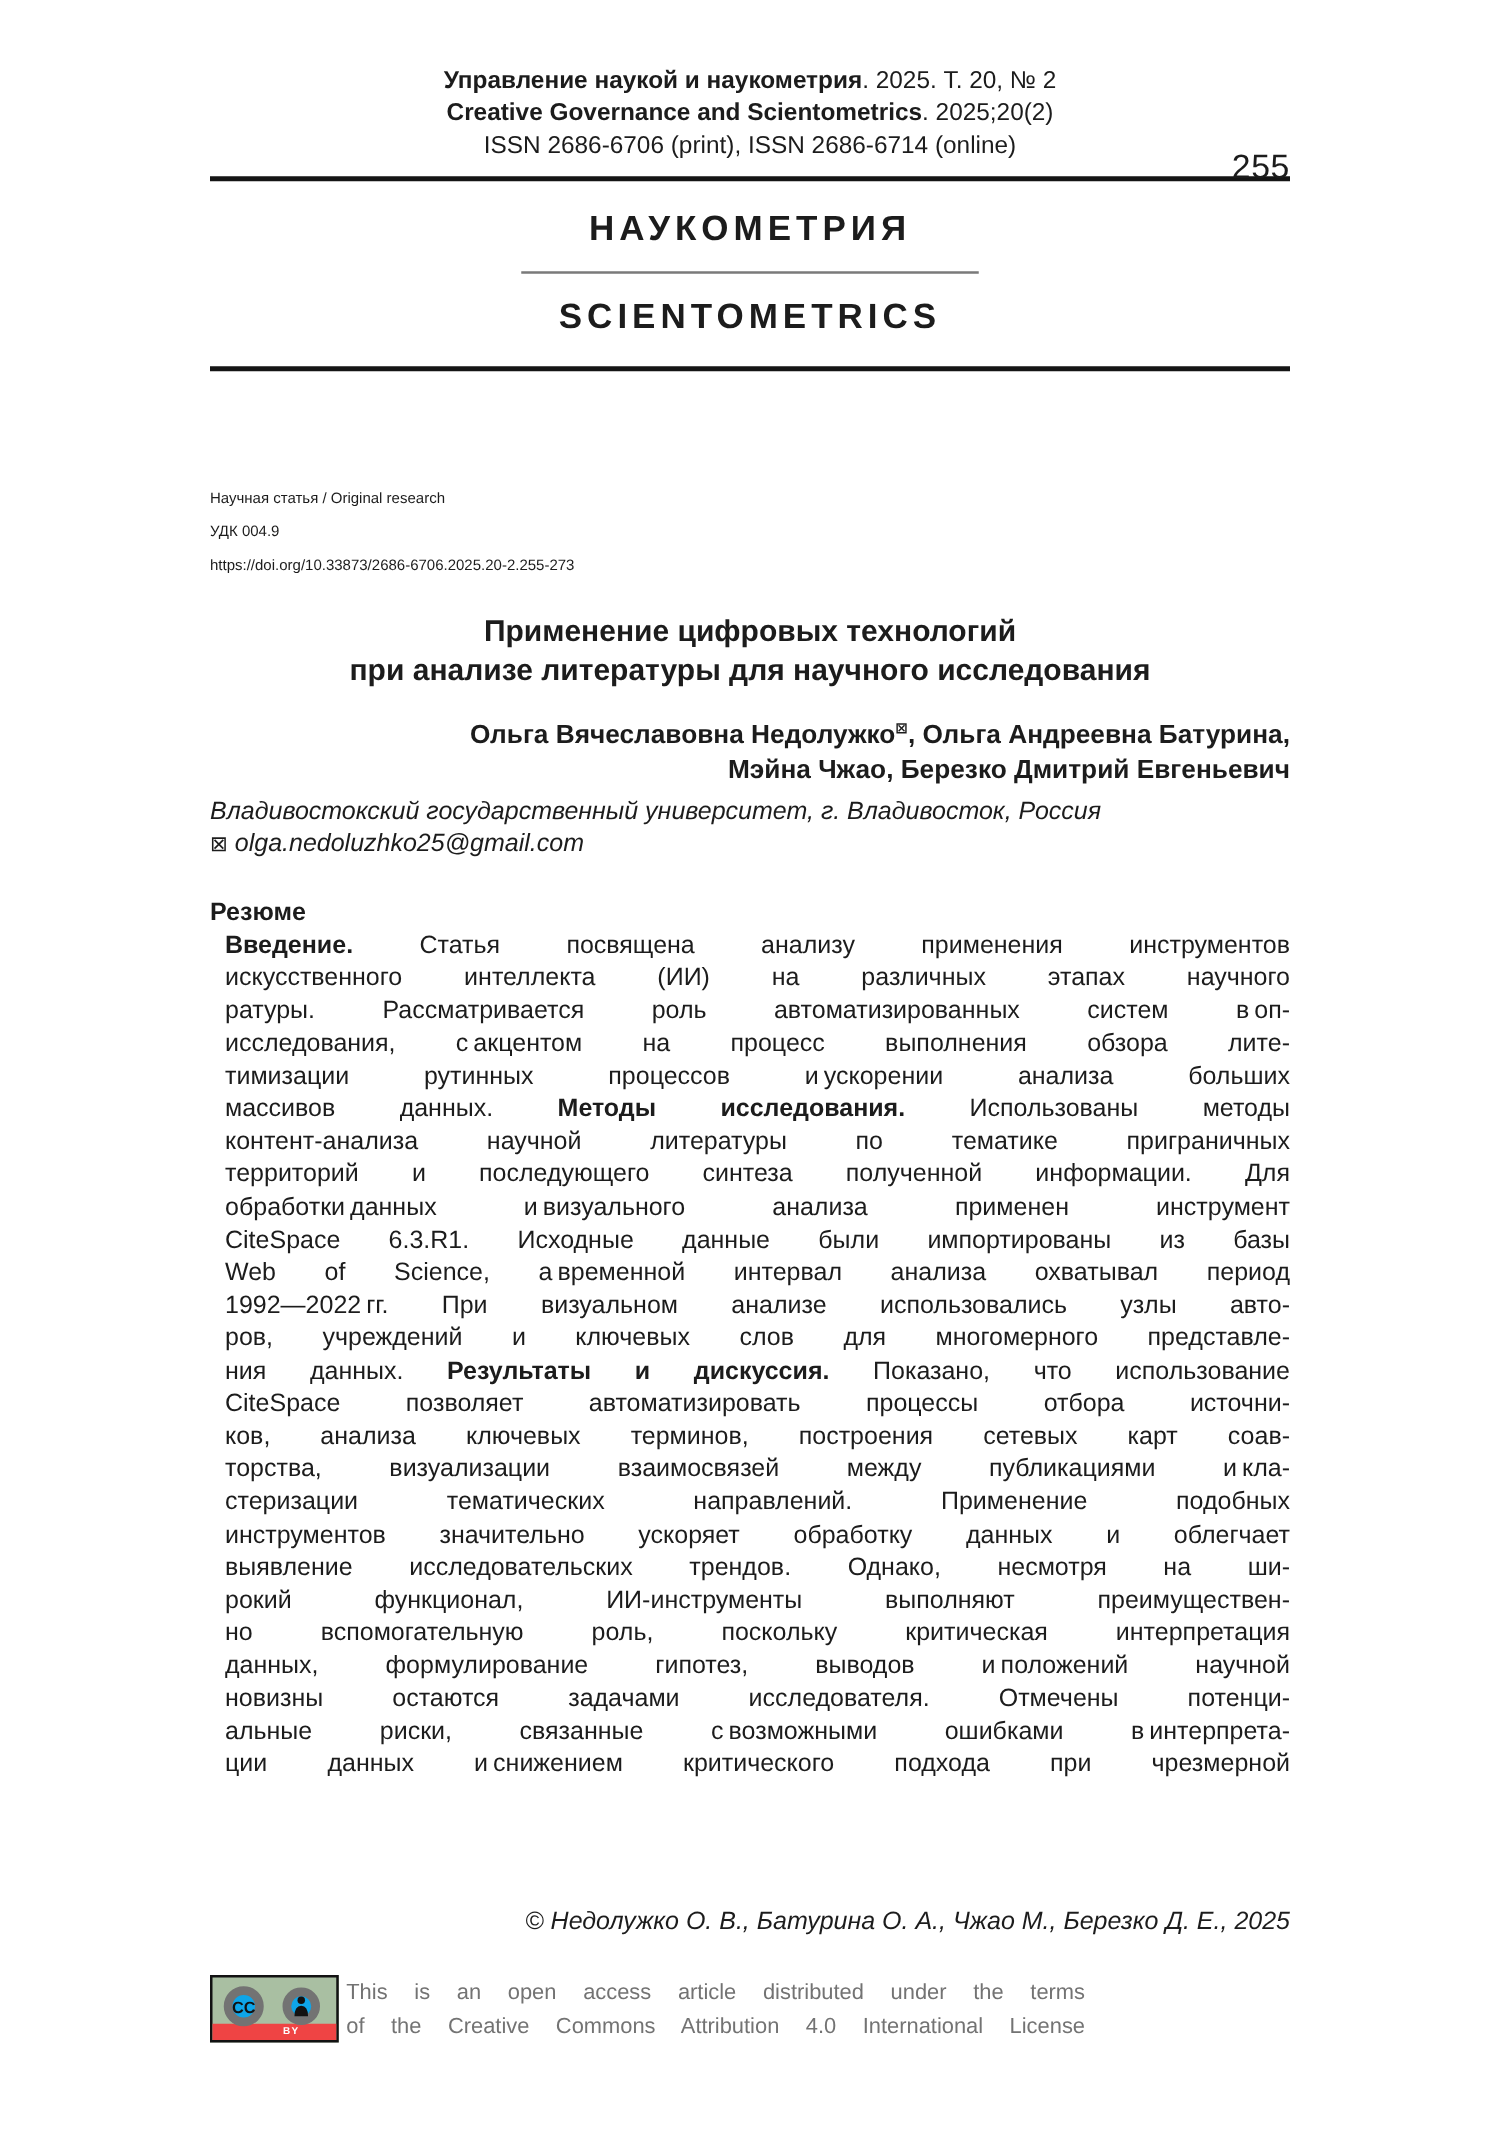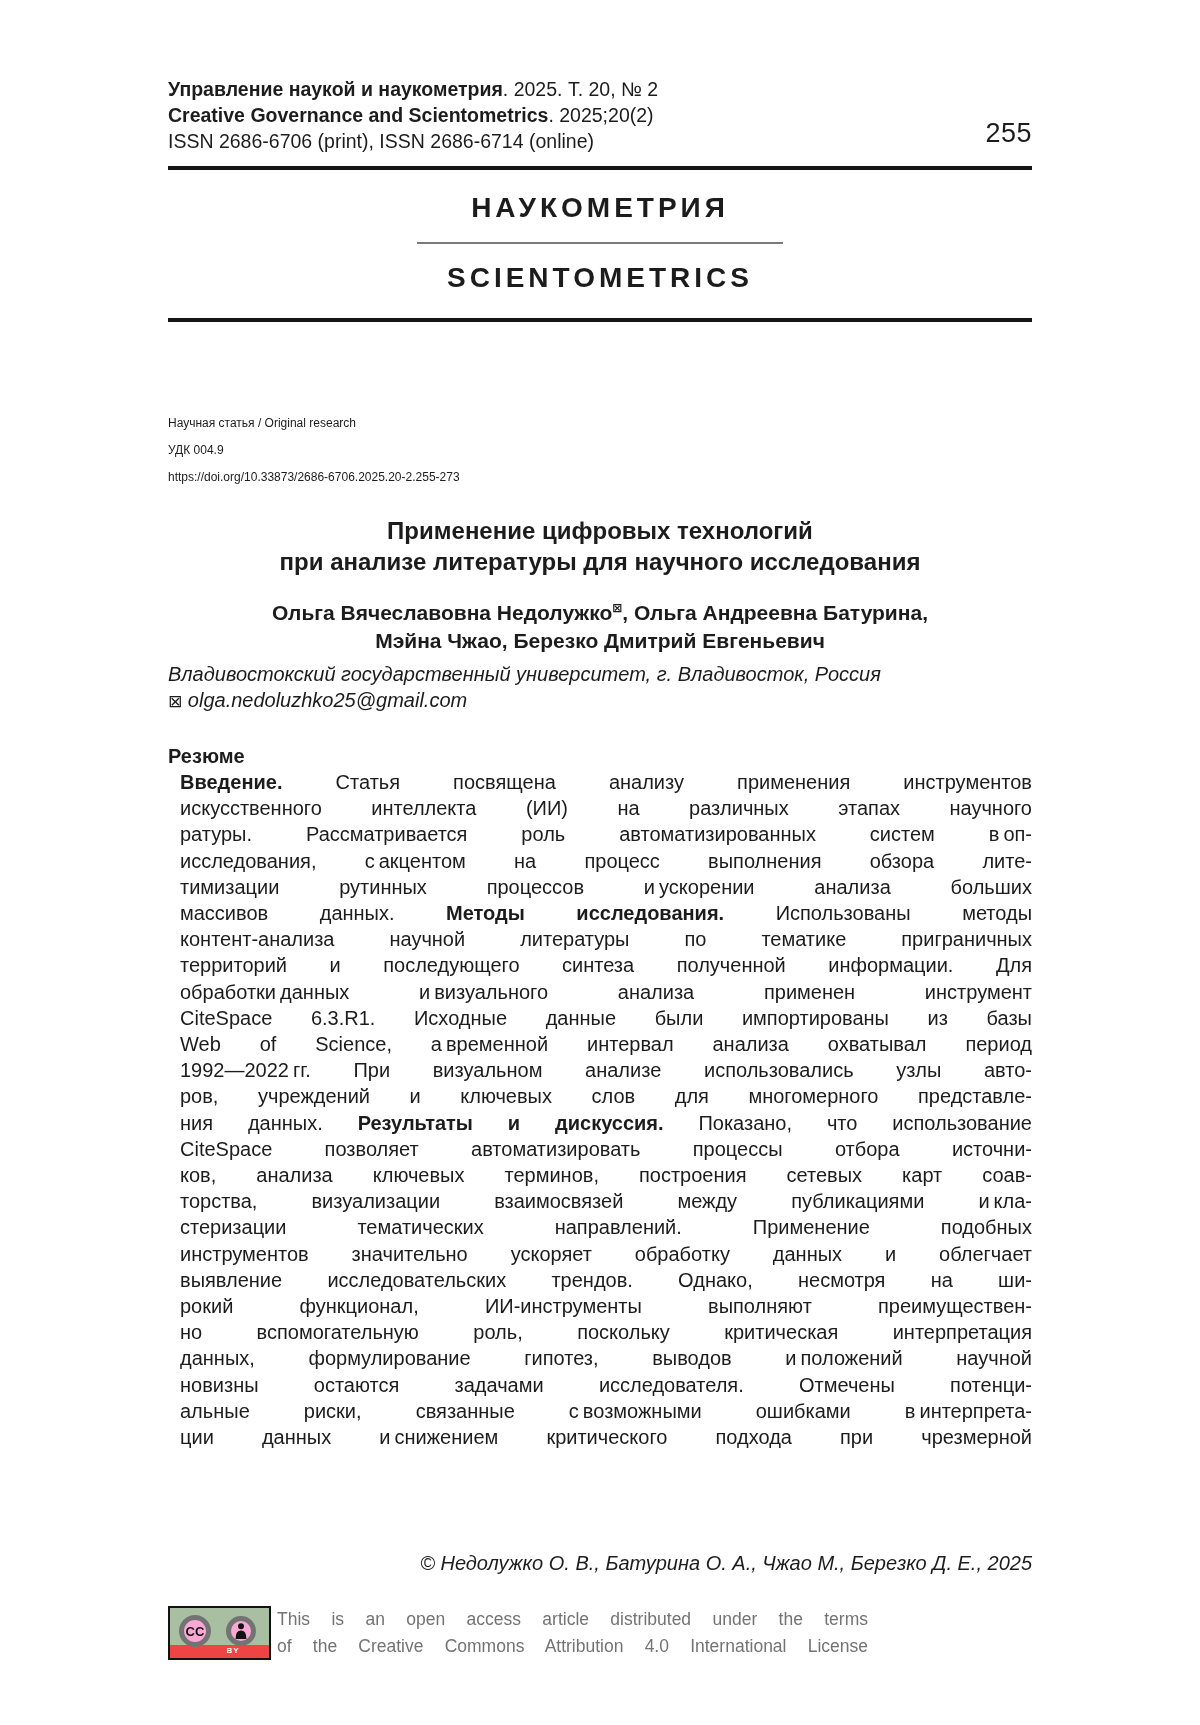--- a/index.html
+++ b/index.html
@@ -7,21 +7,21 @@
     position:relative;
     width:1200px; height:1725px;
     background:#ffffff;
     font-family:"Liberation Sans","DejaVu Sans",sans-serif;
     color:#1c1c1c;
     overflow:hidden;
   }
   .content { position:absolute; left:168px; top:0; width:864px; }
 
   
-  .journal-header { position:relative; padding-top:76px; text-align:left;
+  .journal-header { position:relative; padding-top:51px; text-align:center;
                     font-size:19.5px; line-height:26px; }
   .journal-header b { font-weight:700; }
   .page-number { position:absolute; right:0; top:118px; font-size:27px;
                  line-height:30px; font-weight:400; letter-spacing:0.5px; }
   .rule { height:4px; background:#151515; border:0; margin:0; }
   .rule1 { margin-top:12px; }
   .rule2 { margin-top:24px; }
 
   
   .section-name { text-align:center; font-weight:700; font-size:28px;
@@ -31,21 +31,21 @@
   .section-en { margin-top:0; }
 
   
   .article-meta { margin-top:88px; font-size:12px; line-height:27px; }
 
   
   .article-title { margin:24px 0 0 0; text-align:center; font-size:24px;
                    line-height:31px; font-weight:700; }
 
   
-  .authors { margin-top:22px; text-align:center; font-weight:700;
+  .authors { margin-top:22px; text-align:right; font-weight:700;
              font-size:21px; line-height:28px; }
   .authors sup { font-size:12px; line-height:0; }
 
   .affiliation { margin-top:6px; font-style:italic; font-size:20px; line-height:26px; }
   .email-line  { font-style:italic; font-size:20px; line-height:26px; }
   .email-line .env { font-style:normal; font-size:17px; }
 
   
   .abstract-heading { margin-top:28px; font-weight:700; font-size:20px; line-height:26px; }
   .abstract-body { font-size:20px;margin-left:12px; }
@@ -57,21 +57,21 @@
   .copyright { margin-top:100px; text-align:right; font-style:italic;
                font-size:20px; line-height:26px; }
 
   
   .license-footer { margin-top:30px; display:flex; align-items:flex-start; }
   .cc-badge { position:relative; width:103px; height:54px; flex:0 0 auto;
               background:#a9bfa2; border:2px solid #121212; box-sizing:border-box; }
   .cc-strip { position:absolute; left:0; right:0; bottom:0; height:13px; background:#ef4444; }
   .cc-strip span { position:absolute; left:57%; top:1px; color:#ffffff;
                    font-size:8px; font-weight:700; letter-spacing:1px; }
-  .cc-circle { position:absolute; background:#f9a8d4; border:5px solid #737373;
+  .cc-circle { position:absolute; background:#0ea5e9; border:7px solid #737373;
                border-radius:50%; box-sizing:border-box;
                display:flex; align-items:center; justify-content:center; }
   .cc-cc { left:9px; top:7px; width:32px; height:32px; font-size:13px;
            font-weight:700; letter-spacing:0; color:#121212; }
   .cc-person { left:56px; top:8px; width:30px; height:30px; }
   .license-text { margin-left:6px; width:591px; font-size:17.5px;
                   line-height:27px; color:#737373; }
   .lic-line { text-align:justify; text-align-last:justify; }
 </style>
 </head>

